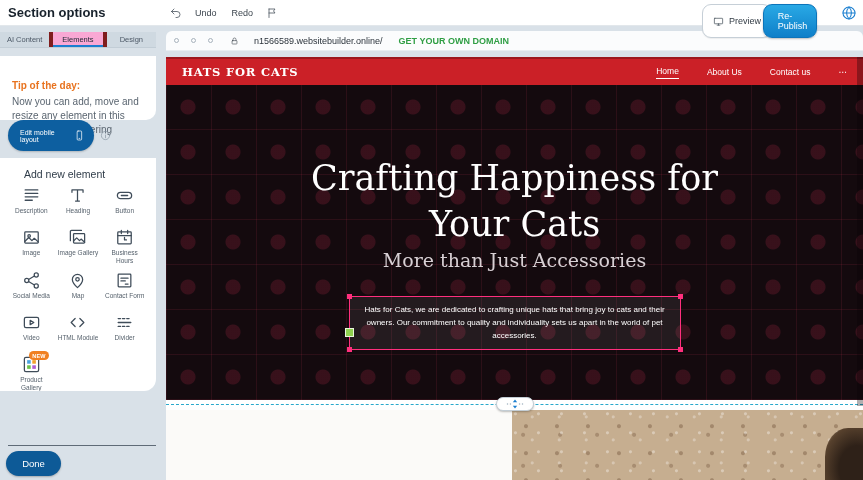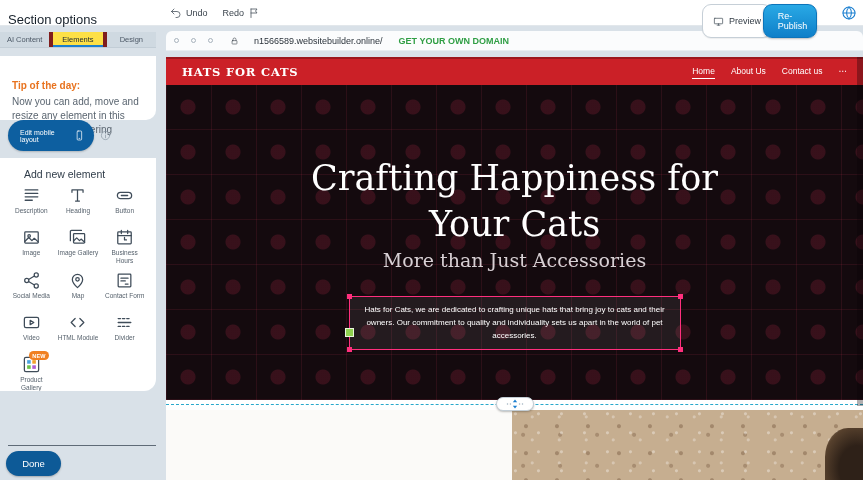--- a/index.html
+++ b/index.html
@@ -4,38 +4,38 @@
 <style>
   *{margin:0;padding:0;box-sizing:border-box}
   html,body{width:863px;height:480px}
   body{font-family:"Liberation Sans",sans-serif;background:#d9e1e8;overflow:hidden}
   #app{position:relative;width:863px;height:480px}
   svg{display:block}
   .stroke-ico svg{fill:none;stroke:currentColor;stroke-width:1.6;stroke-linecap:round;stroke-linejoin:round;width:100%;height:100%}
 
   
   .topbar{position:absolute;left:0;top:0;width:863px;height:26px;background:#fff;border-bottom:1px solid #e2e7eb;z-index:6}
-  .tb-title{position:absolute;left:8px;top:7px;line-height:26px;font-size:13px;font-weight:normal;color:#17212b}
+  .tb-title{position:absolute;left:8px;top:0;line-height:26px;font-size:13px;font-weight:bold;color:#17212b}
   .history{position:absolute;left:170px;top:0;height:26px;display:flex;align-items:center;gap:5px}
-  .hist-btn{display:flex;align-items:center;gap:4px;font-size:9px;color:#3c454e;cursor:pointer}
+  .hist-btn{display:flex;align-items:center;gap:13px;font-size:9px;color:#3c454e;cursor:pointer}
   .hist-btn .stroke-ico{width:12px;height:12px;color:#4a545e}
   .redo-gap{margin-left:10px}
   .pill-btn{position:absolute;top:4px;height:18px;display:flex;align-items:center;gap:5px;border-radius:9px;font-size:9px;padding:16px 10px;cursor:pointer}
   .preview-btn{left:702px;background:#fff;border:1px solid #c6cfd7;color:#333c45;box-shadow:0 1px 1px rgba(0,0,0,.06)}
   .preview-btn .stroke-ico{width:11px;height:11px;color:#47525c}
   .republish-btn{left:763px;width:54px;justify-content:center;background:linear-gradient(180deg,#29a9e5,#0e7fc9);color:#fff;border:1px solid #0c74ba;box-shadow:0 1px 2px rgba(0,0,0,.25)}
   .republish-btn .stroke-ico{width:10px;height:10px;color:#fff}
   .globe{position:absolute;left:841px;top:5px;width:16px;height:16px;color:#1b7fd0;cursor:pointer}
 
   
   .sidebar{position:absolute;left:0;top:26px;width:166px;height:454px}
   .tabs{position:absolute;left:0;top:6px;width:156px;height:16px;display:flex;border-bottom:1px solid #c2cdd6}
   .tab{flex:1;display:flex;align-items:center;justify-content:center;font-size:7.5px;color:#4c5866;background:#cfd9e1;border-right:4px solid #7f1d1d;cursor:pointer}
   .tab:last-child{border-right:none}
-  .tab.active{background:#fde047;color:#1d2833;box-shadow:inset 0 -2px 0 #1b7fd0}
+  .tab.active{background:#f9a8d4;color:#1d2833;box-shadow:inset 0 -2px 0 #1b7fd0}
   .tip{position:absolute;left:0;top:30px;width:156px;height:64px;background:#fff;border-radius:0 0 10px 0;padding:24px 12px}
   .tip-title{font-size:10px;font-weight:bold;color:#e8731f}
   .tip-body{margin-top:4px;font-size:10px;line-height:1.4;color:#5a6570}
   .edit-mobile{position:absolute;left:8px;top:94px;width:86px;height:31px;background:#0d5fa0;border-radius:16px;display:flex;align-items:center;justify-content:space-between;padding:0 9px 0 12px;color:#fff;font-size:7px;cursor:pointer;box-shadow:0 1px 2px rgba(0,0,0,.2)}
   .edit-mobile .stroke-ico{width:11px;height:13px;color:#fff}
   .info-ico{position:absolute;left:100px;top:104px;width:11px;height:11px;color:#8a98a5;cursor:pointer}
   .add-panel{position:absolute;left:0;top:132px;width:156px;height:233px;background:#fff;border-radius:0 0 12px 0;overflow:hidden}
   .panel-title{margin:10px 0 4px 24px;font-size:10.5px;color:#2f3c49}
   .el-grid{display:grid;grid-template-columns:repeat(3,1fr);row-gap:6px;padding:2px 8px}
   .grid-item{position:relative;display:flex;flex-direction:column;align-items:center;cursor:pointer;min-height:36px}
@@ -49,21 +49,21 @@
   .main{position:absolute;left:166px;top:26px;width:697px;height:454px}
   .browser-bar{position:absolute;left:0;top:5px;width:697px;height:20px;background:#fbfcfd;border-radius:6px 6px 0 0;display:flex;align-items:center;padding:0 8px;gap:12px;border-bottom:1px solid #e8edf1}
   .dot{width:5px;height:5px;border-radius:50%;border:1px solid #a7b2bc}
   .lock{width:9px;height:10px;color:#3c454e;margin-left:5px}
   .url{font-size:9px;color:#2b333b;margin-left:3px}
   .domain-cta{font-size:9px;font-weight:bold;color:#2f9e44;margin-left:4px;cursor:pointer}
 
   .site{position:absolute;left:0;top:31px;width:697px}
   .site-header{height:28px;background:#cb2027;border-top:2px solid #9c161c;display:flex;align-items:center;padding:4px 16px}
   .logo{font-family:"DejaVu Serif","Liberation Serif",serif;font-weight:bold;font-size:11.5px;letter-spacing:.8px;color:#fff;text-transform:uppercase;cursor:pointer}
-  .site-nav{margin-left:auto;display:flex;align-items:center;gap:16px}
+  .site-nav{margin-left:auto;display:flex;align-items:flex-end;gap:28px}
   .nav-item{font-size:8.5px;color:#fff;cursor:pointer;padding-bottom:2px}
   .nav-item.active{border-bottom:1.5px solid #fff}
 
   .hero{position:relative;height:315px;text-align:center;color:#fff;overflow:hidden;
     background-color:#140a0e;
     background-image:
       radial-gradient(circle at 22px 22px, rgba(150,35,60,.28) 7px, transparent 8px),
       repeating-linear-gradient(0deg, rgba(190,50,80,.14) 0 1px, transparent 1px 45px),
       repeating-linear-gradient(90deg, rgba(190,50,80,.14) 0 1px, transparent 1px 45px);
     background-size:45px 45px,auto,auto}

